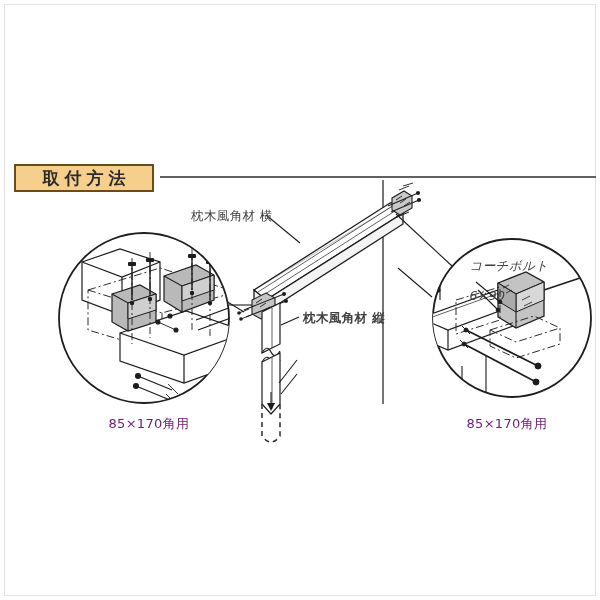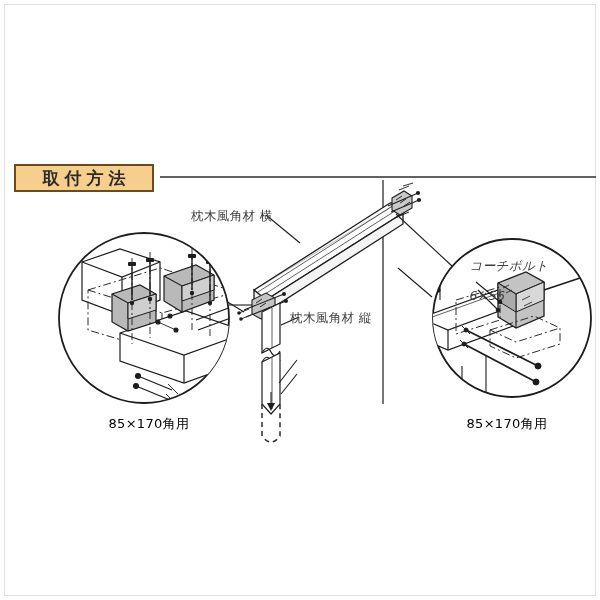--- a/index.html
+++ b/index.html
@@ -8,23 +8,23 @@
   #frame{position:absolute;left:4px;top:4px;width:592px;height:592px;border:1px solid #e2e2e2;box-sizing:border-box;pointer-events:none;}
   #canvas{position:absolute;left:0;top:0;width:600px;height:600px;}
   .badge{
     position:absolute;left:14px;top:164px;width:140px;height:28px;
     background:#f6cf8d;border:2px solid #6b4a1d;box-sizing:border-box;
     display:flex;align-items:center;justify-content:center;
     letter-spacing:5px;font-size:17px;font-weight:bold;color:#2b2b2b;
     text-indent:5px;
   }
   .lbl{position:absolute;color:#404040;font-size:12.5px;line-height:15px;white-space:pre;letter-spacing:.4px;}
-  .cap{position:absolute;color:#000000;font-size:13px;line-height:17px;text-align:center;white-space:pre;letter-spacing:.3px;}
+  .cap{position:absolute;color:#701a75;font-size:13px;line-height:17px;text-align:center;white-space:pre;letter-spacing:.3px;}
   .lbl-beam{left:191px;top:208px;}
-  .lbl-post{left:290px;top:310px;}
+  .lbl-post{left:303px;top:310px;font-weight:bold;}
   .lbl-rod{left:299px;top:352px;}
   .lbl-bolt{left:452px;top:243px;font-style:italic;}
   .cap-left{left:50px;top:398px;width:180px;}
   .cap-right{left:402px;top:398px;width:192px;}
 </style>
 </head>
 <body>
 
 <div id="page">
 
@@ -256,21 +256,21 @@
   </svg>
 
   <div class="badge">取付方法</div>
 
   <div class="lbl lbl-beam">枕木風角材 横</div>
   <div class="lbl lbl-post">枕木風角材 縦</div>
 
 
   <div class="lbl lbl-bolt">
     <span>コーチボルト</span><br>
-    <span>6×56</span>
+    <span>6×90</span>
   </div>
 
   <div class="cap cap-left">
     <span>85×170角用</span><br>
   </div>
 
   <div class="cap cap-right">
     <span>85×170角用</span><br>
   </div>
 

